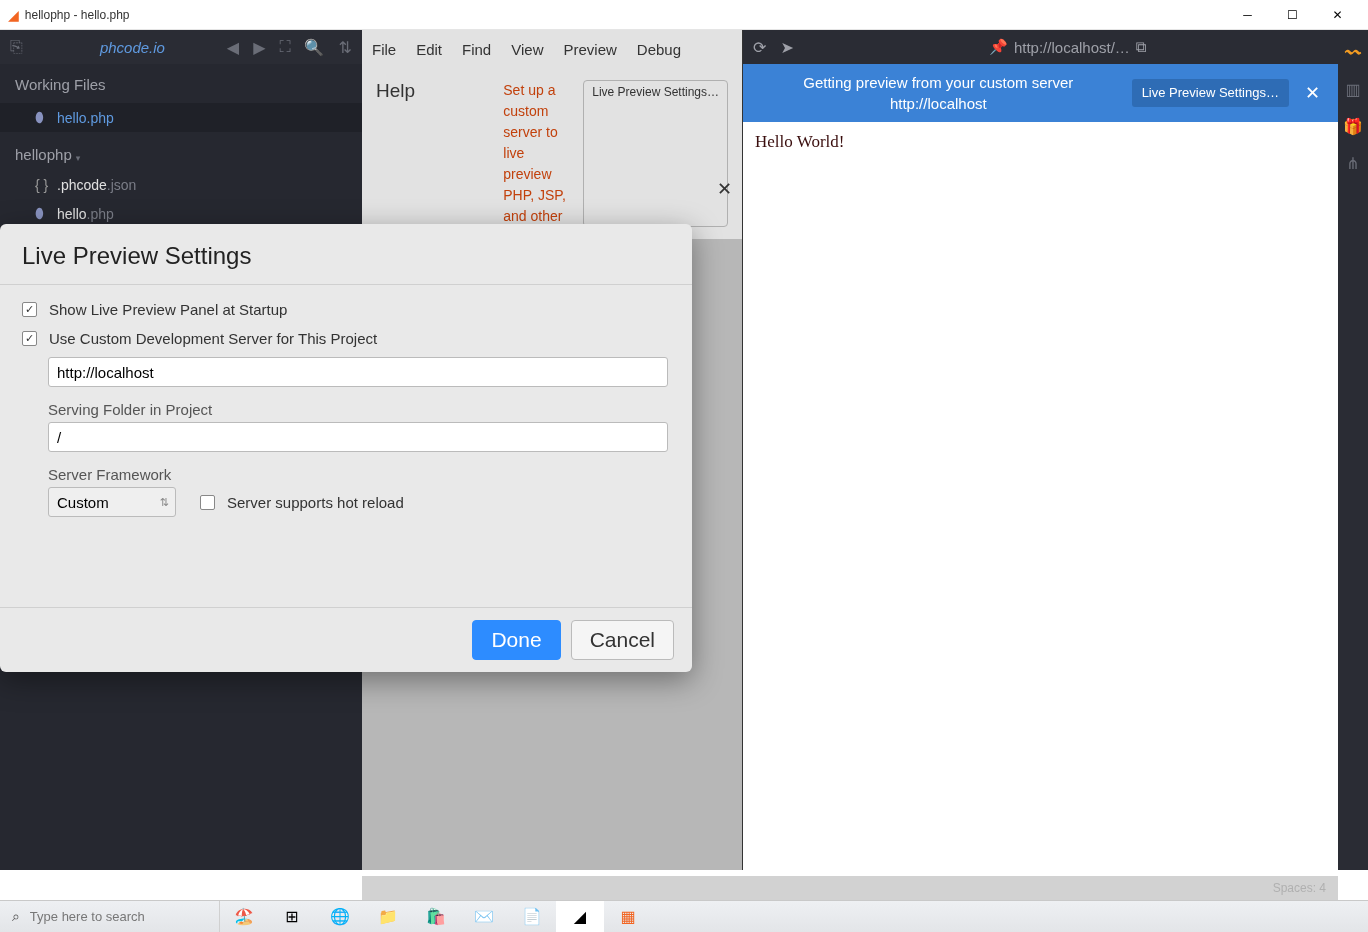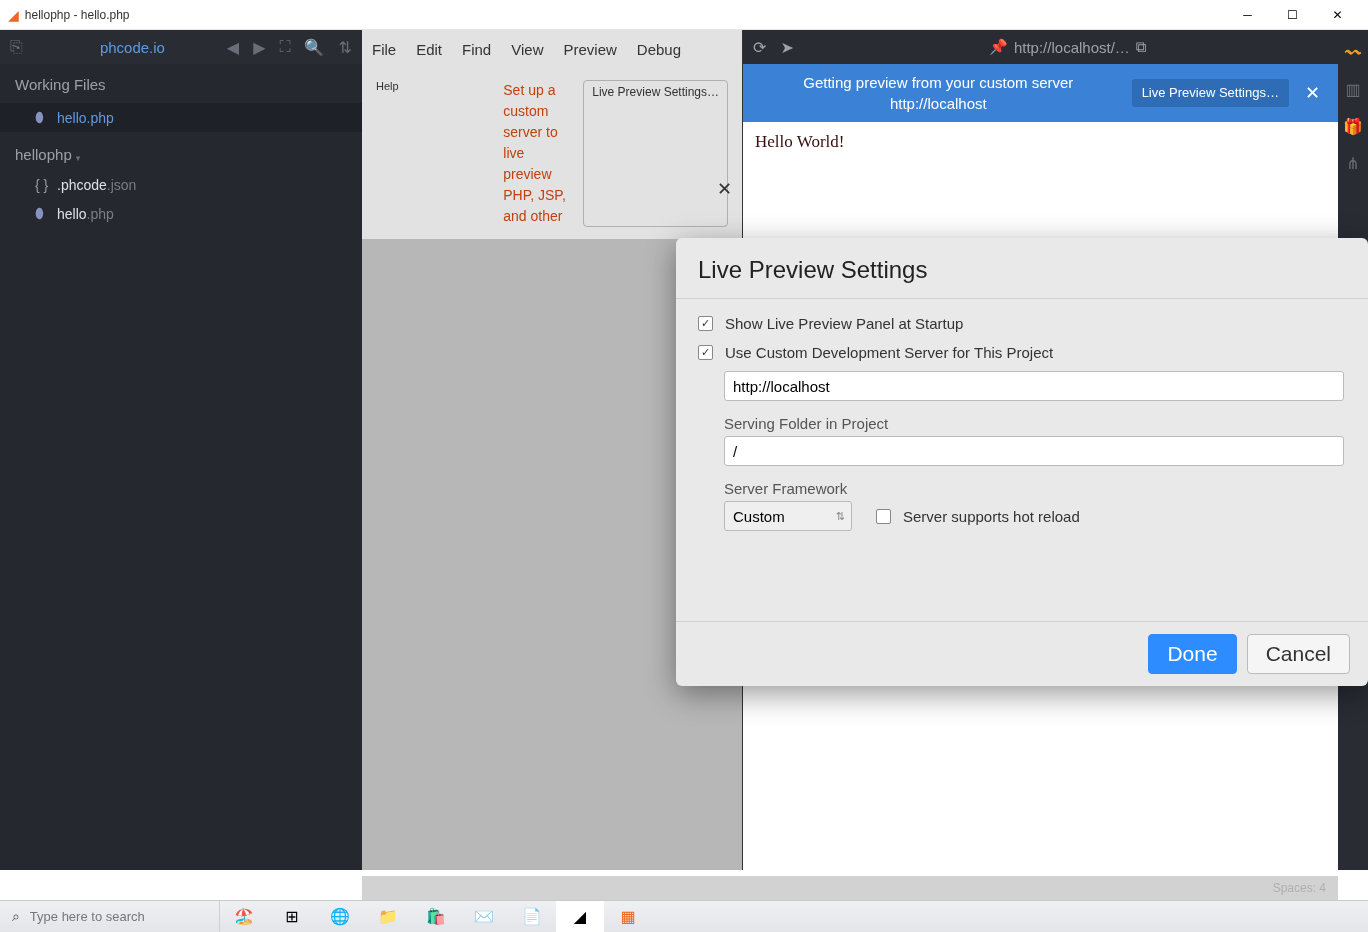--- a/index.html
+++ b/index.html
@@ -12,39 +12,39 @@
 .winctrls { display: flex; }
 .winctrls .ctrl { width: 45px; height: 30px; display: flex; align-items: center; justify-content: center; font-size: 12px; cursor: pointer; }
 
 
 .main { display: flex; height: 840px; position: relative; }
 
 
 .sidebar { width: 362px; background: #262830; color: #9ea0a8; display: flex; flex-direction: column; }
 .sb-top { height: 34px; display: flex; align-items: center; padding: 0 10px; background: #2a2c34; }
 .sb-top .proj-icon { width: 18px; margin-right: 10px; color: #6a6d77; }
-.sb-top .proj-link { color: #5f9ae0; font-size: 15px; flex: 1; text-align: center; }
+.sb-top .proj-link { color: #5f9ae0; font-size: 15px; flex: 1; text-align: center; font-style: italic; }
 .sb-top .navicons { display: flex; gap: 14px; color: #6a6d77; }
 .sb-section-h { padding: 12px 15px 10px; font-size: 15px; color: #9ea0a8; }
 .sb-item { padding: 6px 18px 6px 35px; font-size: 14px; display: flex; align-items: center; gap: 8px; cursor: pointer; }
 .sb-item.active { background: #1f2128; }
 .sb-item .ficon { width: 14px; }
 .sb-item .ficon.php { color: #8892bf; }
 .sb-item .ficon.json { color: #999; }
 .fn-blue { color: #5f9ae0; }
 .fn-white { color: #e0e0e0; }
 .fn-dim { color: #7a7d87; }
 .sb-proj { padding: 14px 15px 8px; font-size: 15px; color: #9ea0a8; display:flex; align-items:flex-end; gap:4px;}
 
 
 .mid { flex: 0 0 380px; width: 380px; background: #b7b7b7; position: relative; }
 .menubar { height: 38px; background: #e2e2e2; display: flex; align-items: center; padding: 0 10px; gap: 20px; font-size: 15px; color: #333; }
 .menubar .mitem { cursor: pointer; }
 .help-area { padding: 12px 14px; background: #e2e2e2; display: flex; gap: 10px; position: relative; }
-.help-label { font-size: 11px; color: #333; flex: 1; }
+.help-label { font-size: 19px; color: #333; flex: 1; }
 .help-text { width: 70px; font-size: 14px; color: #c2410c; line-height: 1.5; }
 .help-btn { border: 1px solid #b0b0b0; border-radius: 4px; padding: 4px 8px; font-size: 12px; color: #333; background: #e2e2e2; text-align: center; line-height: 1.3; cursor:pointer;}
 .help-close { position: absolute; right: 10px; top: 110px; font-size: 18px; color: #333; cursor: pointer; }
 
 
 .preview { flex: 1; background: #eeeeee; border-left: 1px solid #333; display: flex; flex-direction: column; }
 .pv-top { height: 34px; background: #2a2c34; display: flex; align-items: center; padding: 0 10px; gap: 14px; color: #9ea0a8; }
 .pv-url { flex: 1; text-align: center; display: flex; align-items: center; justify-content: center; gap: 6px; font-size: 15px; }
 .pv-banner { background: #3b82d6; color: #fff; padding: 8px 14px; display: flex; align-items: center; gap: 12px; font-size: 15px; }
 .pv-banner-text { flex: 1; text-align: center; line-height: 1.4; }
@@ -52,21 +52,21 @@
 .pv-banner-x { font-size: 18px; cursor: pointer; padding: 0 4px; }
 .pv-body { flex: 1; background: #fff; padding: 10px 12px; font-family: "Times New Roman", serif; font-size: 17px; color: #3a0e0e; }
 
 
 .rgutter { width: 30px; background: #2a2c34; display: flex; flex-direction: column; align-items: center; padding-top: 8px; gap: 18px; }
 .rgutter .gicon { color: #6a6d77; font-size: 16px; cursor: pointer; }
 .rgutter .gicon.orange { color: #f29b22; }
 .rgutter .gicon.green { color: #4caf50; }
 
 
-.modal-overlay { position: absolute; left: 0; top: 34px; width: 100%; height: 840px; background: rgba(0,0,0,0.0); display: flex; align-items: flex-start; justify-content: flex-end; pointer-events: none; }
+.modal-overlay { position: absolute; left: 0; top: 20px; width: 100%; height: 840px; background: rgba(0,0,0,0.0); display: flex; align-items: flex-start; justify-content: flex-start; pointer-events: none; }
 .modal { margin-top: 204px; width: 692px; background: #e9e9e9; border-radius: 6px; box-shadow: 0 8px 30px rgba(0,0,0,0.4); pointer-events: auto; }
 .modal-head { padding: 18px 22px 14px; font-size: 24px; color: #222; }
 .modal-body { padding: 10px 22px 90px; border-top: 1px solid #d0d0d0; }
 .chk-row { display: flex; align-items: center; gap: 12px; padding: 6px 0; font-size: 15px; color: #333; }
 .chk { width: 15px; height: 15px; border: 1px solid #888; background: #fff; border-radius: 2px; display: inline-flex; align-items: center; justify-content: center; font-size: 11px; color: #333; cursor:pointer;}
 .chk.unchecked { color: transparent; }
 .modal-field { margin-left: 26px; margin-top: 4px; }
 .modal-input { width: 620px; height: 30px; border: 1px solid #bbb; border-radius: 3px; padding: 0 8px; font-size: 15px; background: #fff; }
 .modal-label2 { margin: 14px 0 4px 26px; font-size: 15px; color: #555; }
 .modal-sel-row { display: flex; align-items: center; gap: 24px; margin-left: 26px; margin-top: 4px; }

